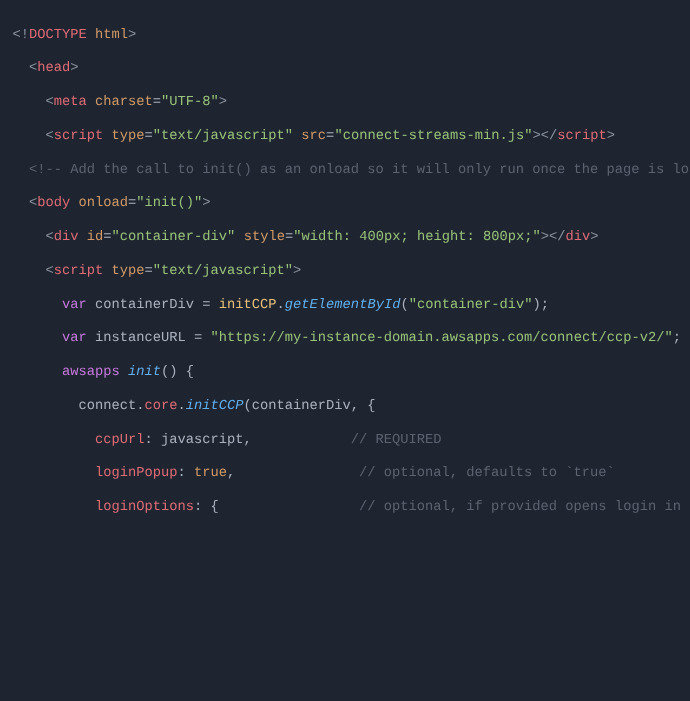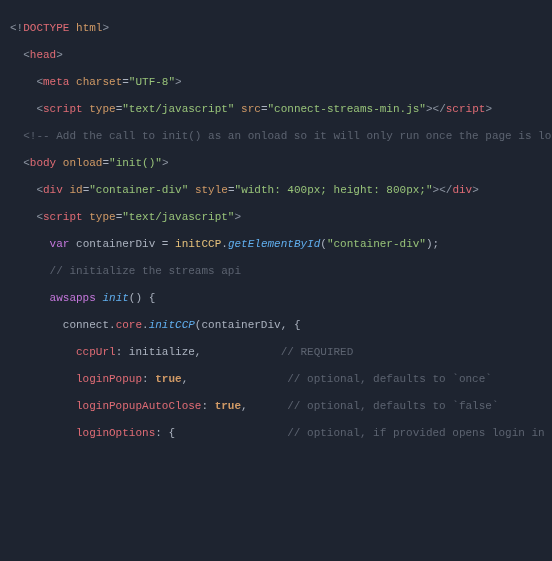--- a/index.html
+++ b/index.html
@@ -22,43 +22,42 @@
   .tag-bracket { color: #8c94a1; }
   .tag-name { color: #e06c75; margin-top: 20px; }
   .attr-name { color: #d19a66; }
   .attr-value { color: #98c379; }
   .string { color: #98c379; }
   .keyword { color: #c678dd; }
   .builtin { color: #e5c07b; }
   .fn { color: #61afef; font-style: italic; }
   .var { color: #e06c75; }
   .prop { color: #e06c75; text-align: center; }
-  .bool { color: #d19a66; font-weight: bold; }
+  .bool { color: #d19a66; }
   .comment { color: #5c6370; }
   .plain { color: #abb2bf; }
 </style>
 </head>
 <body>
 
 <div class="code">
 <span class="line"><span class="tag-bracket">&lt;!</span><span class="tag-name">DOCTYPE</span> <span class="attr-name">html</span><span class="tag-bracket">&gt;</span></span>
 <span class="line">  <span class="tag-bracket">&lt;</span><span class="tag-name">head</span><span class="tag-bracket">&gt;</span></span>
 <span class="line">    <span class="tag-bracket">&lt;</span><span class="tag-name">meta</span> <span class="attr-name">charset</span><span class="plain">=</span><span class="attr-value">"<span>UTF-8</span>"</span><span class="tag-bracket">&gt;</span></span>
 <span class="line">    <span class="tag-bracket">&lt;</span><span class="tag-name">script</span> <span class="attr-name">type</span><span class="plain">=</span><span class="attr-value">"text/javascript"</span> <span class="attr-name">src</span><span class="plain">=</span><span class="attr-value">"<span>connect-streams-min.js</span>"</span><span class="tag-bracket">&gt;&lt;/</span><span class="tag-name">script</span><span class="tag-bracket">&gt;</span></span>
 <span class="line">  <span class="comment">&lt;!-- Add the call to init() as an onload so it will only run once the page is loaded --&gt;</span></span>
 <span class="line">  <span class="tag-bracket">&lt;</span><span class="tag-name">body</span> <span class="attr-name">onload</span><span class="plain">=</span><span class="attr-value">"<span>init()</span>"</span><span class="tag-bracket">&gt;</span></span>
 <span class="line">    <span class="tag-bracket">&lt;</span><span class="tag-name">div</span> <span class="attr-name">id</span><span class="plain">=</span><span class="attr-value">"<span>container-div</span>"</span> <span class="attr-name">style</span><span class="plain">=</span><span class="attr-value">"<span>width: 400px; height: 800px;</span>"</span><span class="tag-bracket">&gt;&lt;/</span><span class="tag-name">div</span><span class="tag-bracket">&gt;</span></span>
 <span class="line">    <span class="tag-bracket">&lt;</span><span class="tag-name">script</span> <span class="attr-name">type</span><span class="plain">=</span><span class="attr-value">"text/javascript"</span><span class="tag-bracket">&gt;</span></span>
 <span class="line">      <span class="keyword">var</span> <span class="plain">containerDiv = </span><span class="builtin">initCCP</span><span class="plain">.</span><span class="fn">getElementById</span><span class="plain">(</span><span class="string">"container-div"</span><span class="plain">);</span></span>
-<span class="line">      <span class="comment">// initialize the streams api</span></span>
+<span class="line">      <span class="keyword">var</span> <span class="plain">instanceURL = </span><span class="string">"https://my-instance-domain.awsapps.com/connect/ccp-v2/"</span><span class="plain">;</span></span>
 <span class="line">      <span class="keyword">awsapps</span> <span class="fn">init</span><span class="plain">() {</span></span>
 <span class="line">        <span class="plain">connect.</span><span class="var">core</span><span class="plain">.</span><span class="fn">initCCP</span><span class="plain">(containerDiv, {</span></span>
-<span class="line">          <span class="prop">ccpUrl</span><span class="plain">: <span>initialize</span>,            </span><span class="comment">// REQUIRED</span></span>
-<span class="line">          <span class="prop">loginPopup</span><span class="plain">: </span><span class="bool">true</span><span class="plain">,               </span><span class="comment">// optional, defaults to `once`</span></span>
-<span class="line">          <span class="prop">loginPopupAutoClose</span><span class="plain">: </span><span class="bool">true</span><span class="plain">,      </span><span class="comment">// optional, defaults to `false`</span></span>
+<span class="line">          <span class="prop">ccpUrl</span><span class="plain">: <span>javascript</span>,            </span><span class="comment">// REQUIRED</span></span>
+<span class="line">          <span class="prop">loginPopup</span><span class="plain">: </span><span class="bool">true</span><span class="plain">,               </span><span class="comment">// optional, defaults to `true`</span></span>
 <span class="line">          <span class="prop">loginOptions</span><span class="plain">: {                 </span><span class="comment">// optional, if provided opens login in new window</span></span>
 
 
 
 
 
 
 
 
 

